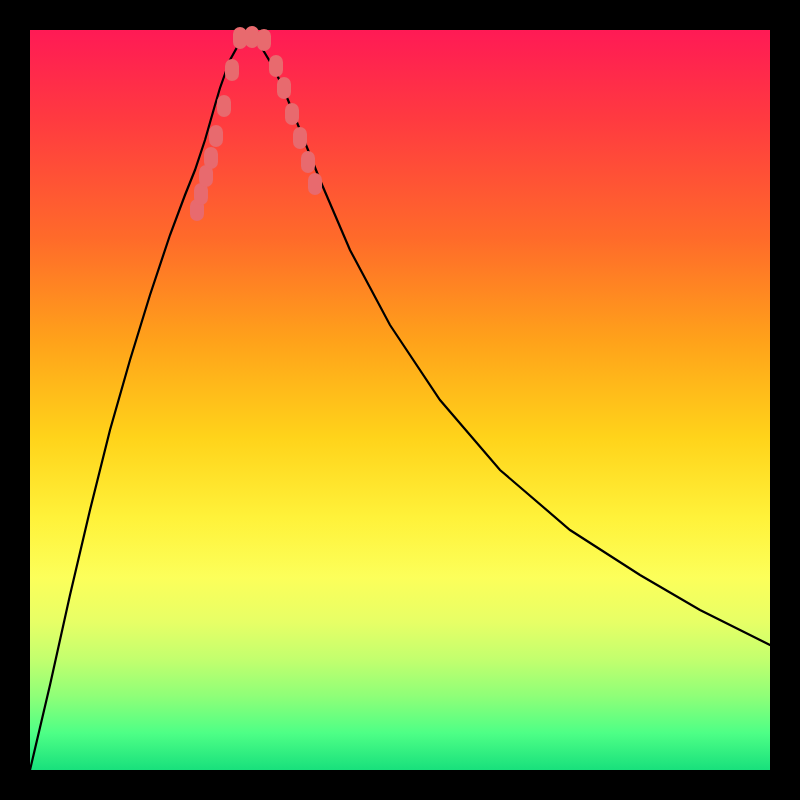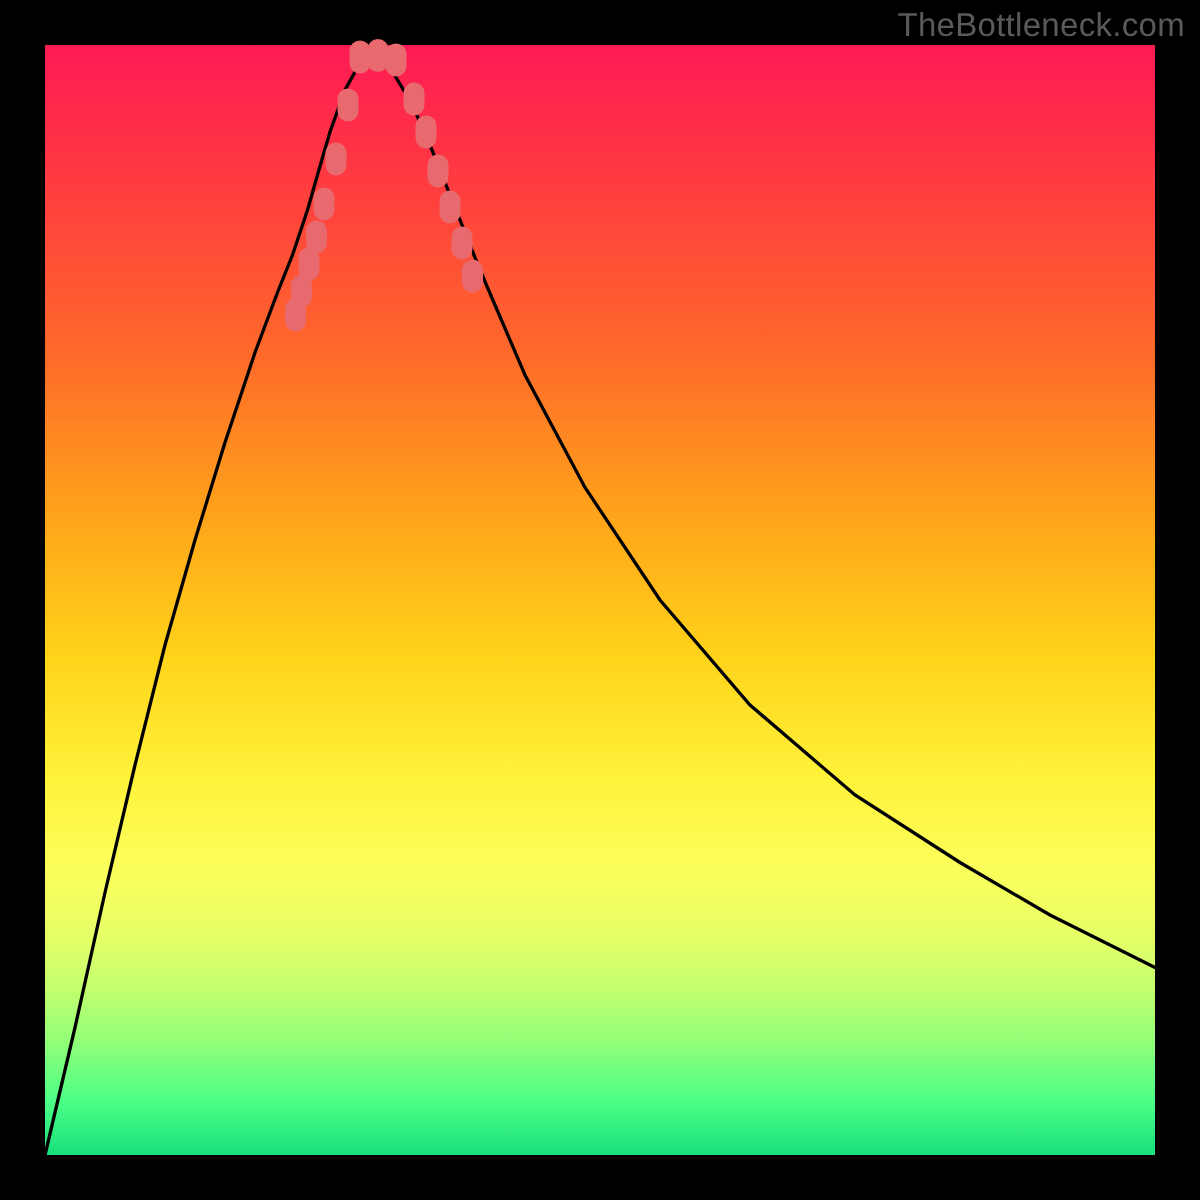--- a/index.html
+++ b/index.html
@@ -81,14 +81,13 @@
           <rect x="239" y="25" width="14" height="22" rx="7" ry="7" fill="#e86a6e"></rect>
           <rect x="247" y="47" width="14" height="22" rx="7" ry="7" fill="#e86a6e"></rect>
           <rect x="255" y="73" width="14" height="22" rx="7" ry="7" fill="#e86a6e"></rect>
           <rect x="263" y="97" width="14" height="22" rx="7" ry="7" fill="#e86a6e"></rect>
           <rect x="271" y="121" width="14" height="22" rx="7" ry="7" fill="#e86a6e"></rect>
           <rect x="278" y="143" width="14" height="22" rx="7" ry="7" fill="#e86a6e"></rect>
         </g>
     </svg>
   </div>
 
-  <div class="watermark">TheBottleneck.com</div>
 </div>
 
 </body></html>

